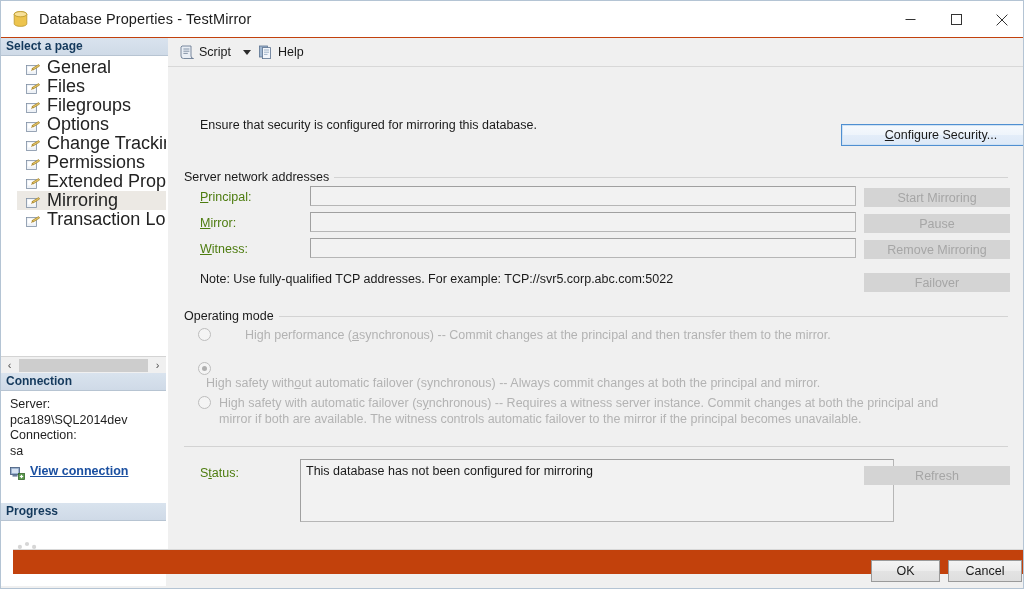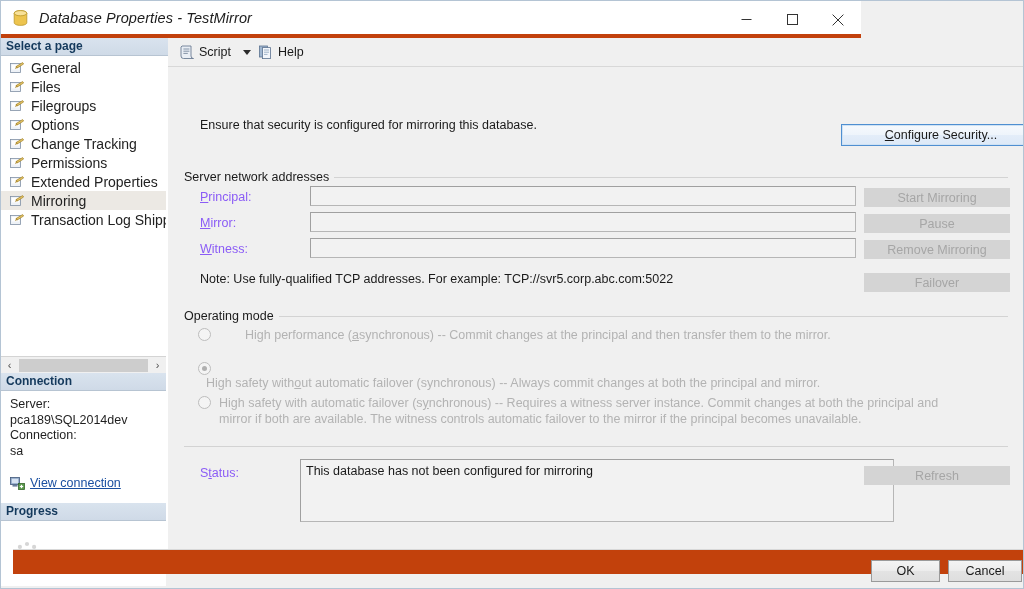--- a/index.html
+++ b/index.html
@@ -16,24 +16,24 @@
     position: relative;
     width: 1024px; height: 589px;
     background: #f0f0f0;
     border: 1px solid #b4c4d4;
     overflow: hidden;
   }
 
   
   #titlebar {
     position: absolute; left: 0; top: 0;
-    width: 860px; height: 37px;
+    width: 1024px; height: 37px;
     background: #ffffff;
-    border-bottom: 4px solid #c2410c;
-    display: flex; align-items: center; font-style: italic;
+    border-bottom: 1px solid #c2410c;
+    display: flex; align-items: center;
   }
   #title-icon {
     width: 16px; height: 18px;
     margin-left: 12px; margin-right: 10px;
     position: relative;
   }
   .db-cyl {
     position: absolute; left: 0; top: 1px;
     width: 15px; height: 16px;
   }
@@ -76,22 +76,23 @@
     width: 165px; height: 280px;
     background: #ffffff;
     overflow: hidden;
     padding-top: 2px;
   }
   .page-item {
     height: 19px;
     display: flex; align-items: center;
     padding-left: 9px;
     white-space: nowrap;
-    font-size: 14px;
+    font-size: 18px;
     color: #222;
+    margin-left: 16px;
   }
   .page-item.selected { background: #ece9e4; }
   .page-icon {
     width: 15px; height: 14px;
     margin-right: 6px;
     flex: 0 0 auto;
     position: relative;
   }
   #hscroll {
     position: absolute; left: 0; top: 318px;
@@ -118,22 +119,23 @@
   #conn-body {
     position: absolute; left: 0; top: 353px;
     width: 165px; height: 112px;
     background: #fff;
     padding: 6px 0 0 9px;
     font-size: 12.5px;
     line-height: 15.5px;
     color: #1f1f1f;
   }
   #conn-link-row {
-    display: flex; align-items: flex-start;
-    margin-top: 17px;
+    display: flex; align-items: flex-end;
+    margin-top: 5px;
+    font-weight: bold;
   }
   .conn-icon {
     width: 15px; height: 14px; margin-right: 5px;
     position: relative; flex: 0 0 auto;
   }
   #conn-link {
     color: #1a4fa0;
     text-decoration: underline;
     font-size: 12.5px;
     cursor: pointer;
@@ -202,21 +204,21 @@
   .group-line {
     position: absolute;
     height: 1px; background: #d3d3d3;
   }
   .hr-line {
     position: absolute; height: 1px; background: #d3d3d3;
   }
 
   .field-label {
     position: absolute;
-    font-size: 12.5px; color: #8b5cf6;
+    font-size: 12.5px; color: #4d7c0f;
     white-space: nowrap;
   }
   .acc { text-decoration: underline; }
 
   .txtbox {
     position: absolute;
     background: #f2f2f2;
     border: 1px solid #a0a0a0;
     border-right-color: #b6b6b6;
     border-bottom-color: #b6b6b6;

